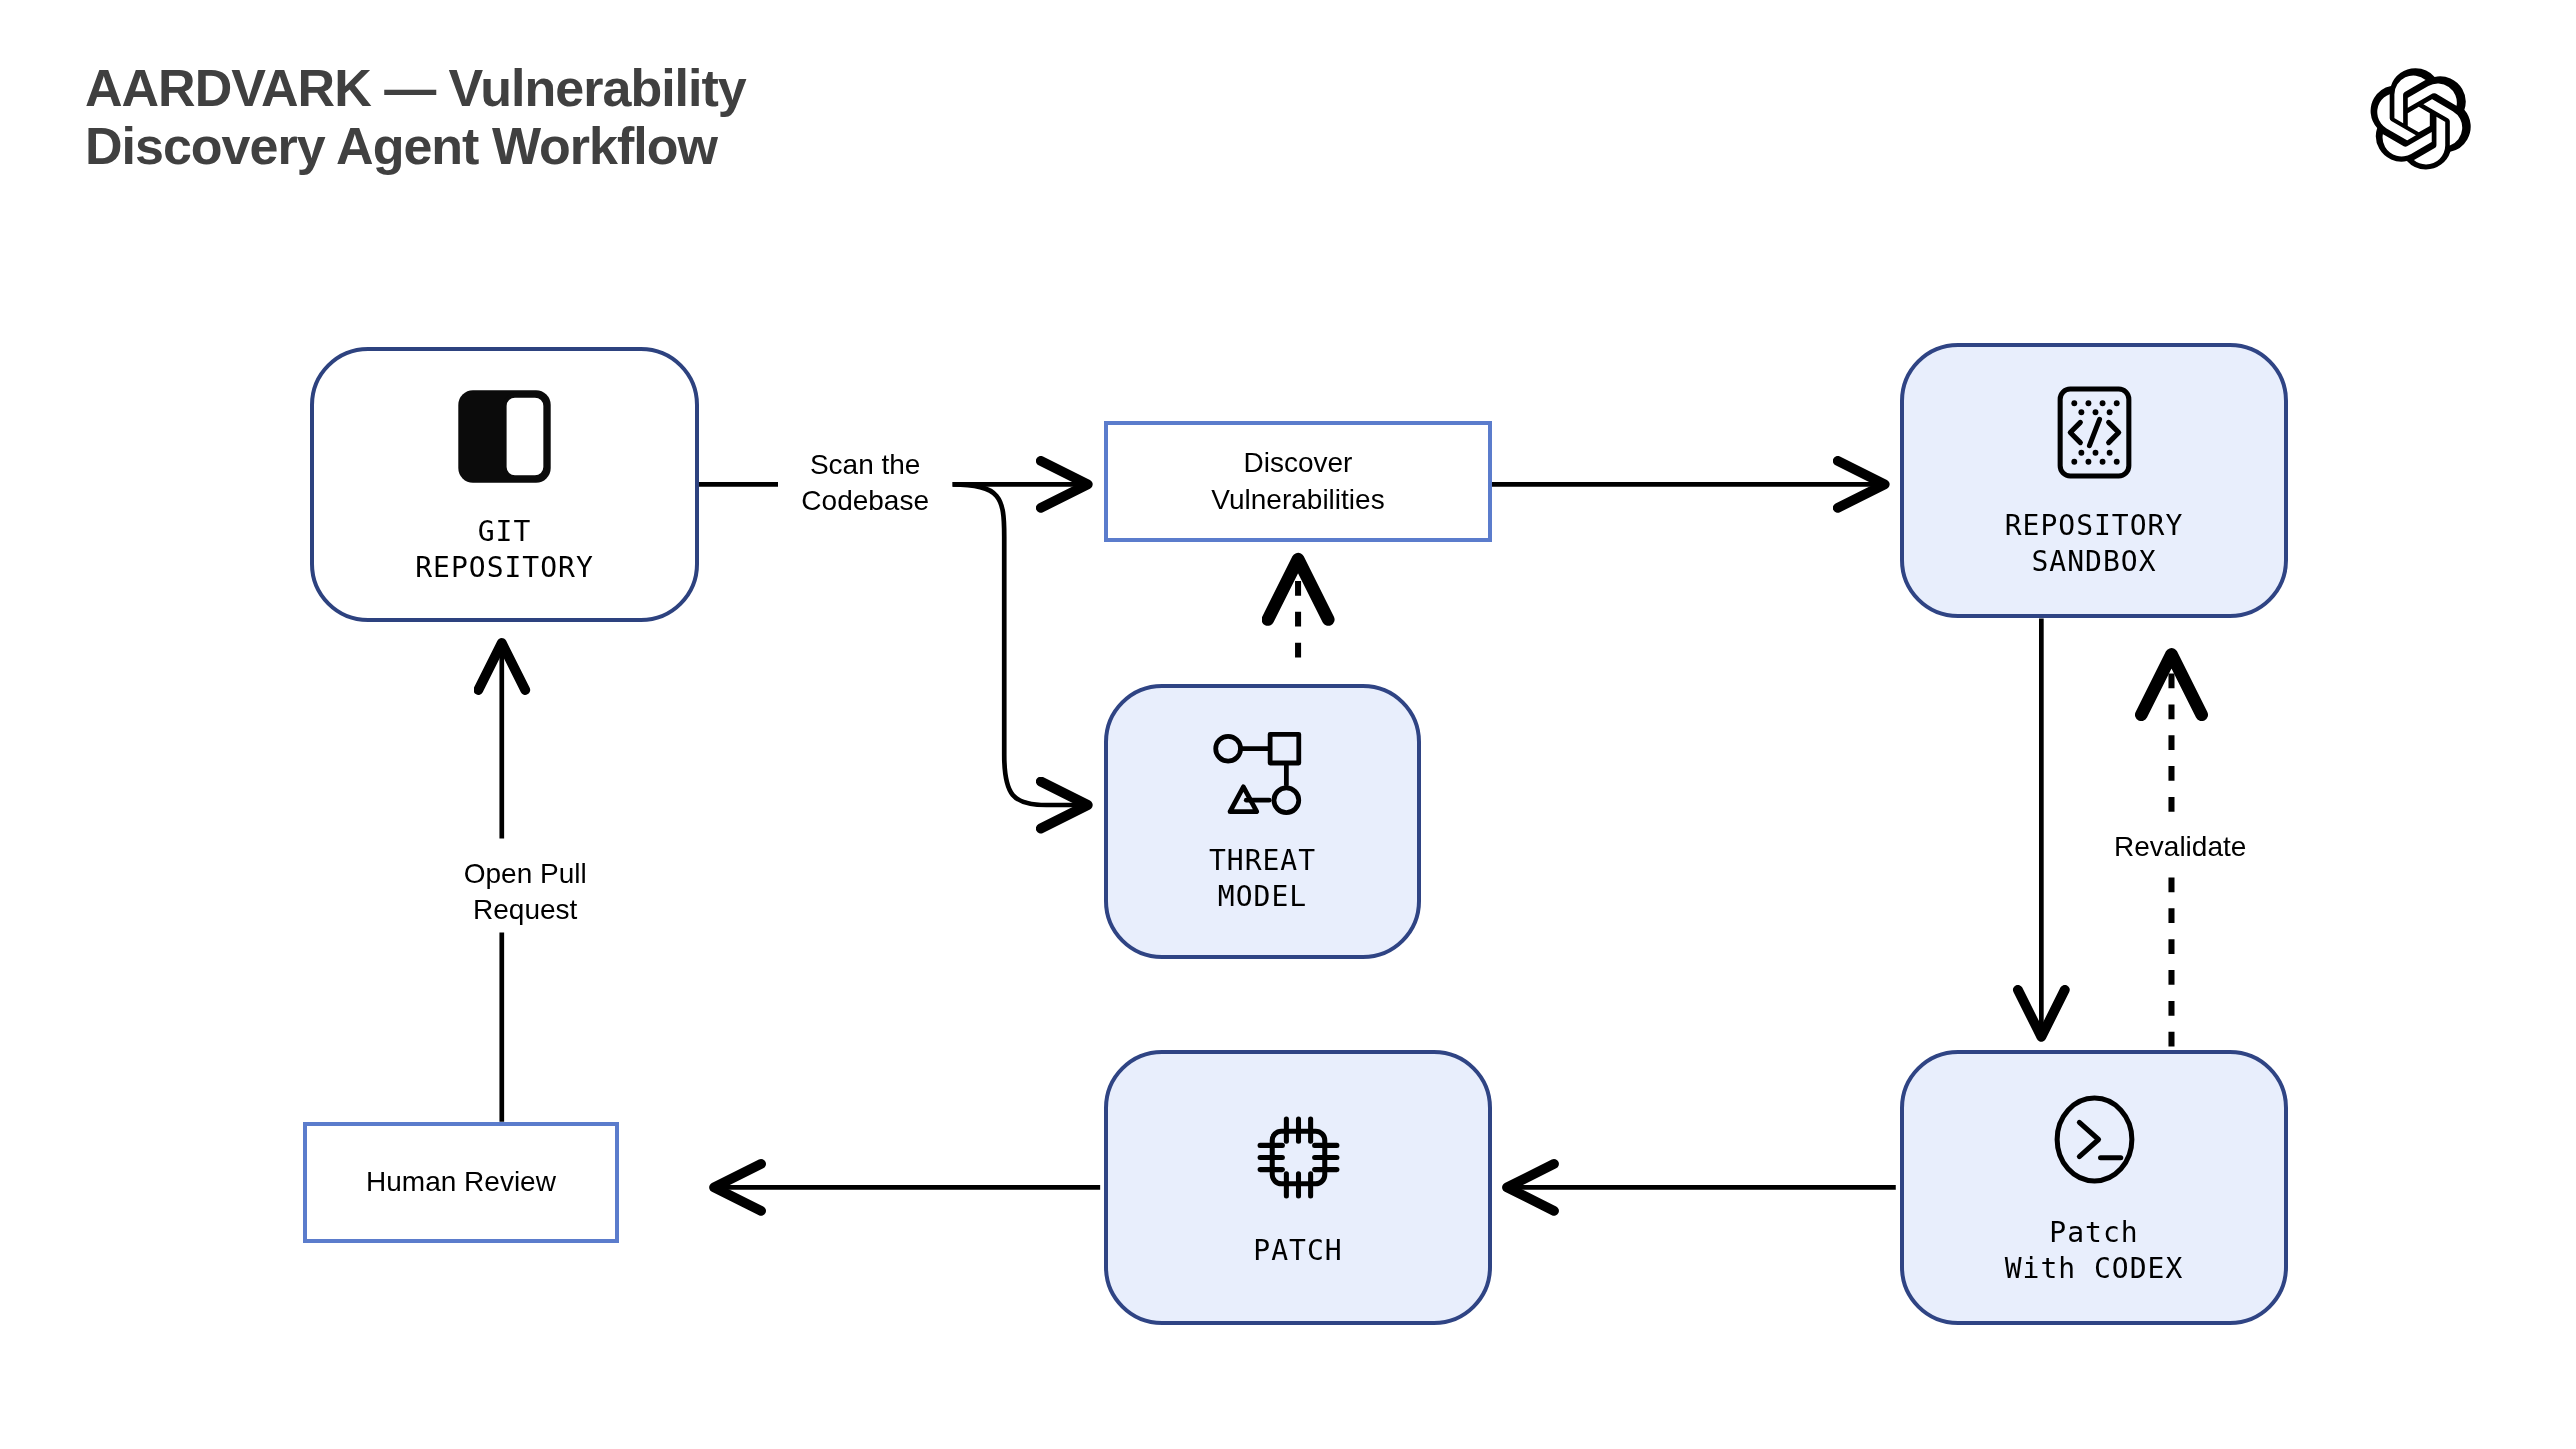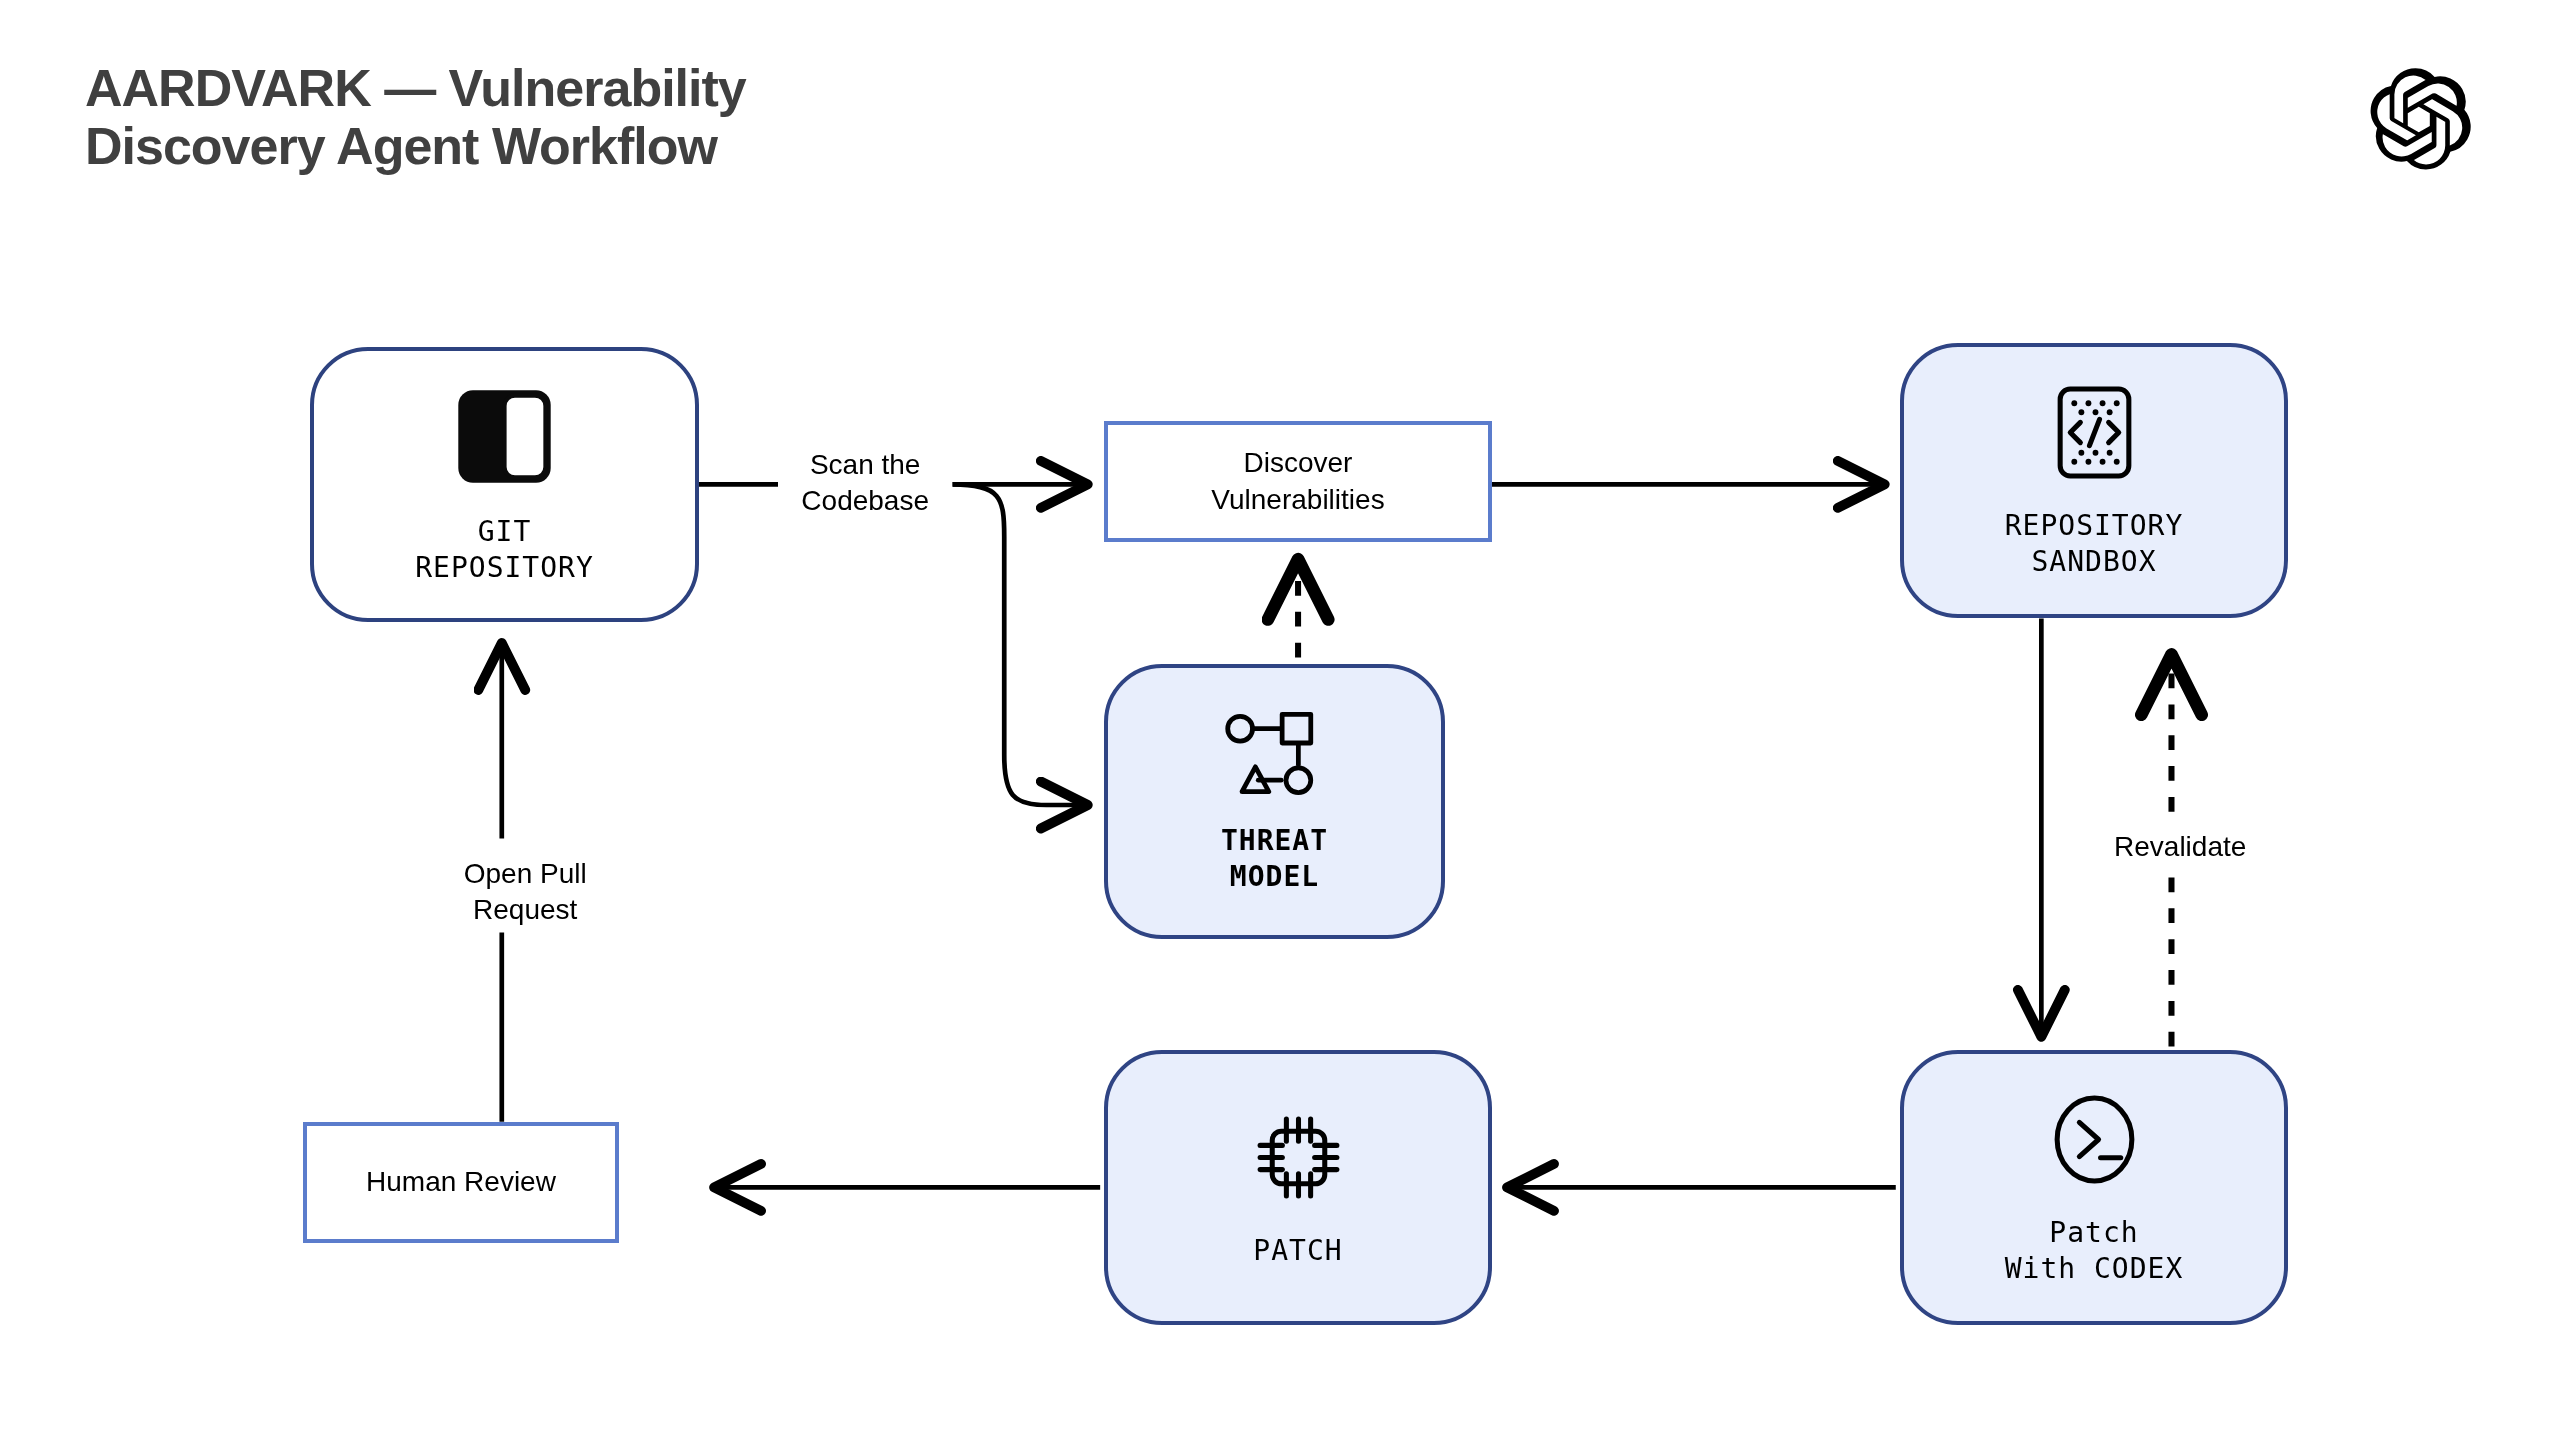--- a/index.html
+++ b/index.html
@@ -204,21 +204,21 @@
           <path d="M36 40 L26 50 L36 60"></path>
           <path d="M64 40 L74 50 L64 60"></path>
           <path d="M55 37 L45 63"></path>
         </g>
       </svg>
     </span>
     <span class="node-label">REPOSITORY
 SANDBOX</span>
   </div>
 
-  <div class="node node-rounded" style="left:1104px; top:664px; width:341px; height:275px;font-weight:bold;">
+  <div class="node node-rounded" style="left:1104px; top:684px; width:317px; height:275px;">
     <span class="node-icon">
       <svg width="105" height="89" viewBox="0 0 110 92" aria-hidden="true">
         <g fill="none" stroke="#000000" stroke-width="5" stroke-linecap="round" stroke-linejoin="round">
           <line x1="32" y1="20" x2="62" y2="20"></line>
           <line x1="80" y1="36" x2="80" y2="58"></line>
           <line x1="38" y1="74" x2="62" y2="74"></line>
           <circle cx="19" cy="20" r="13"></circle>
           <rect x="63" y="5" width="30" height="30"></rect>
           <circle cx="80" cy="74" r="13"></circle>
           <path d="M21 86 L35 60 L49 86 Z"></path>

